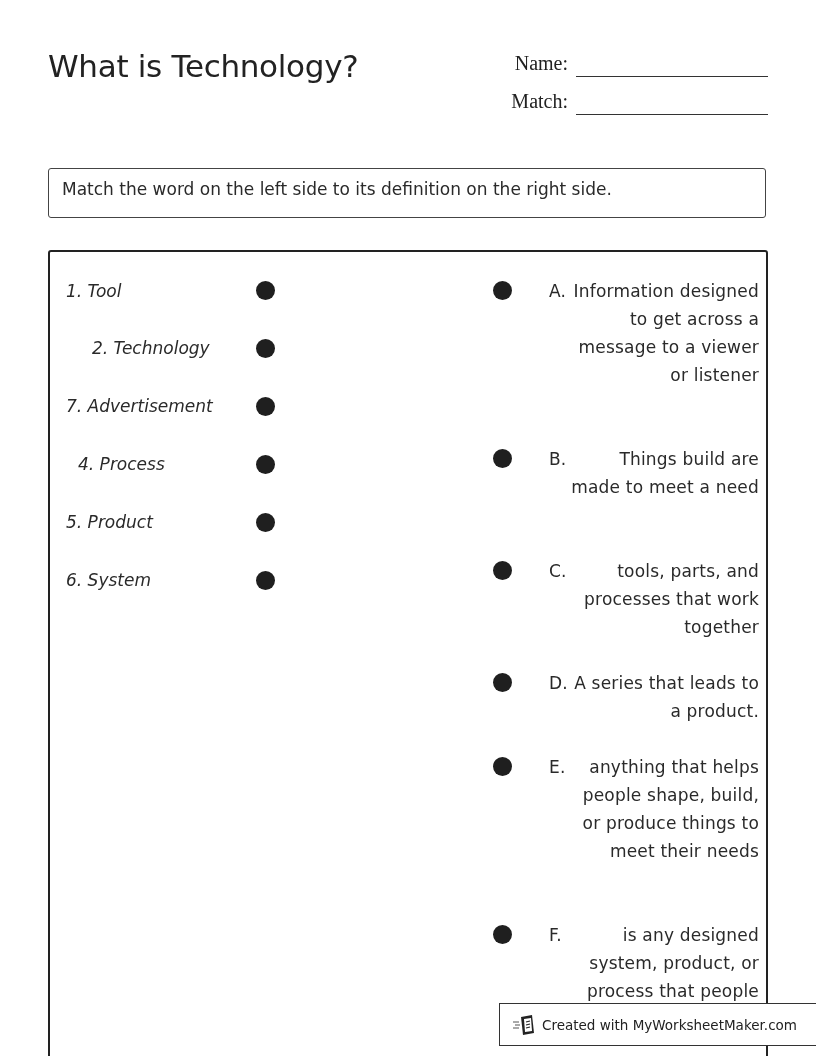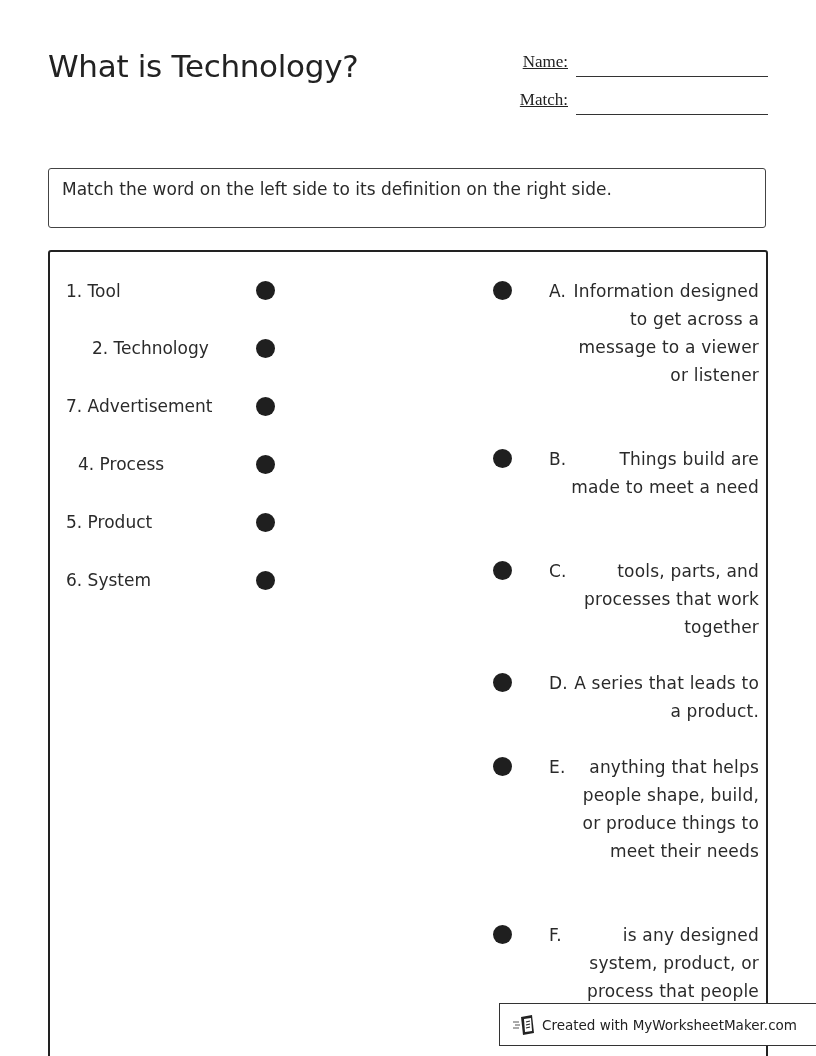--- a/index.html
+++ b/index.html
@@ -8,37 +8,37 @@
       font-family: "DejaVu Sans", sans-serif; color: #2a2a2a;
     }
     .title {
       position: absolute; left: 48px; top: 48px;
       font-size: 31px; font-weight: normal; color: #222; letter-spacing: -0.3px;
       font-family: "DejaVu Sans", sans-serif;
     }
     .field-row { position: absolute; left: 500px; width: 268px; height: 30px; }
     .field-label {
       position: absolute; right: 200px; top: 0;
-      font-family: "Liberation Serif", serif; font-size: 17px; color: #222; text-decoration: underline;
+      font-family: "Liberation Serif", serif; font-size: 20px; color: #222;
     }
     .field-line {
       position: absolute; left: 76px; right: 0; top: 24px;
       border-bottom: 1.5px solid #333;
     }
     .instructions {
-      position: absolute; left: 48px; top: 168px; width: 718px; height: 60px;
+      position: absolute; left: 48px; top: 168px; width: 718px; height: 50px;
       border: 1px solid #444; border-radius: 3px; box-sizing: border-box;
       font-size: 17px; line-height: 40px; padding-left: 13px; color: #2a2a2a;
     }
     .match-box {
       position: absolute; left: 48px; top: 250px; width: 720px; height: 830px;
       border: 2px solid #222; border-radius: 3px; box-sizing: border-box;
     }
     .term {
-      position: absolute; left: 66px; font-size: 17px; color: #2a2a2a; line-height: 20px;
+      position: absolute; left: 66px; font-size: 17px; color: #2a2a2a; line-height: 20px; font-style: italic;
     }
     .dot {
       position: absolute; width: 19px; height: 19px; border-radius: 50%; background: #1f1f1f;
     }
     .def {
       position: absolute; left: 549px; width: 210px; font-size: 17px; line-height: 28px;
       color: #2a2a2a; letter-spacing: 0.2px;
     }
     .def .letter { position: absolute; left: 0; top: 0; }
     .def .text { display: block; padding-left: 21px; text-align: right; }

